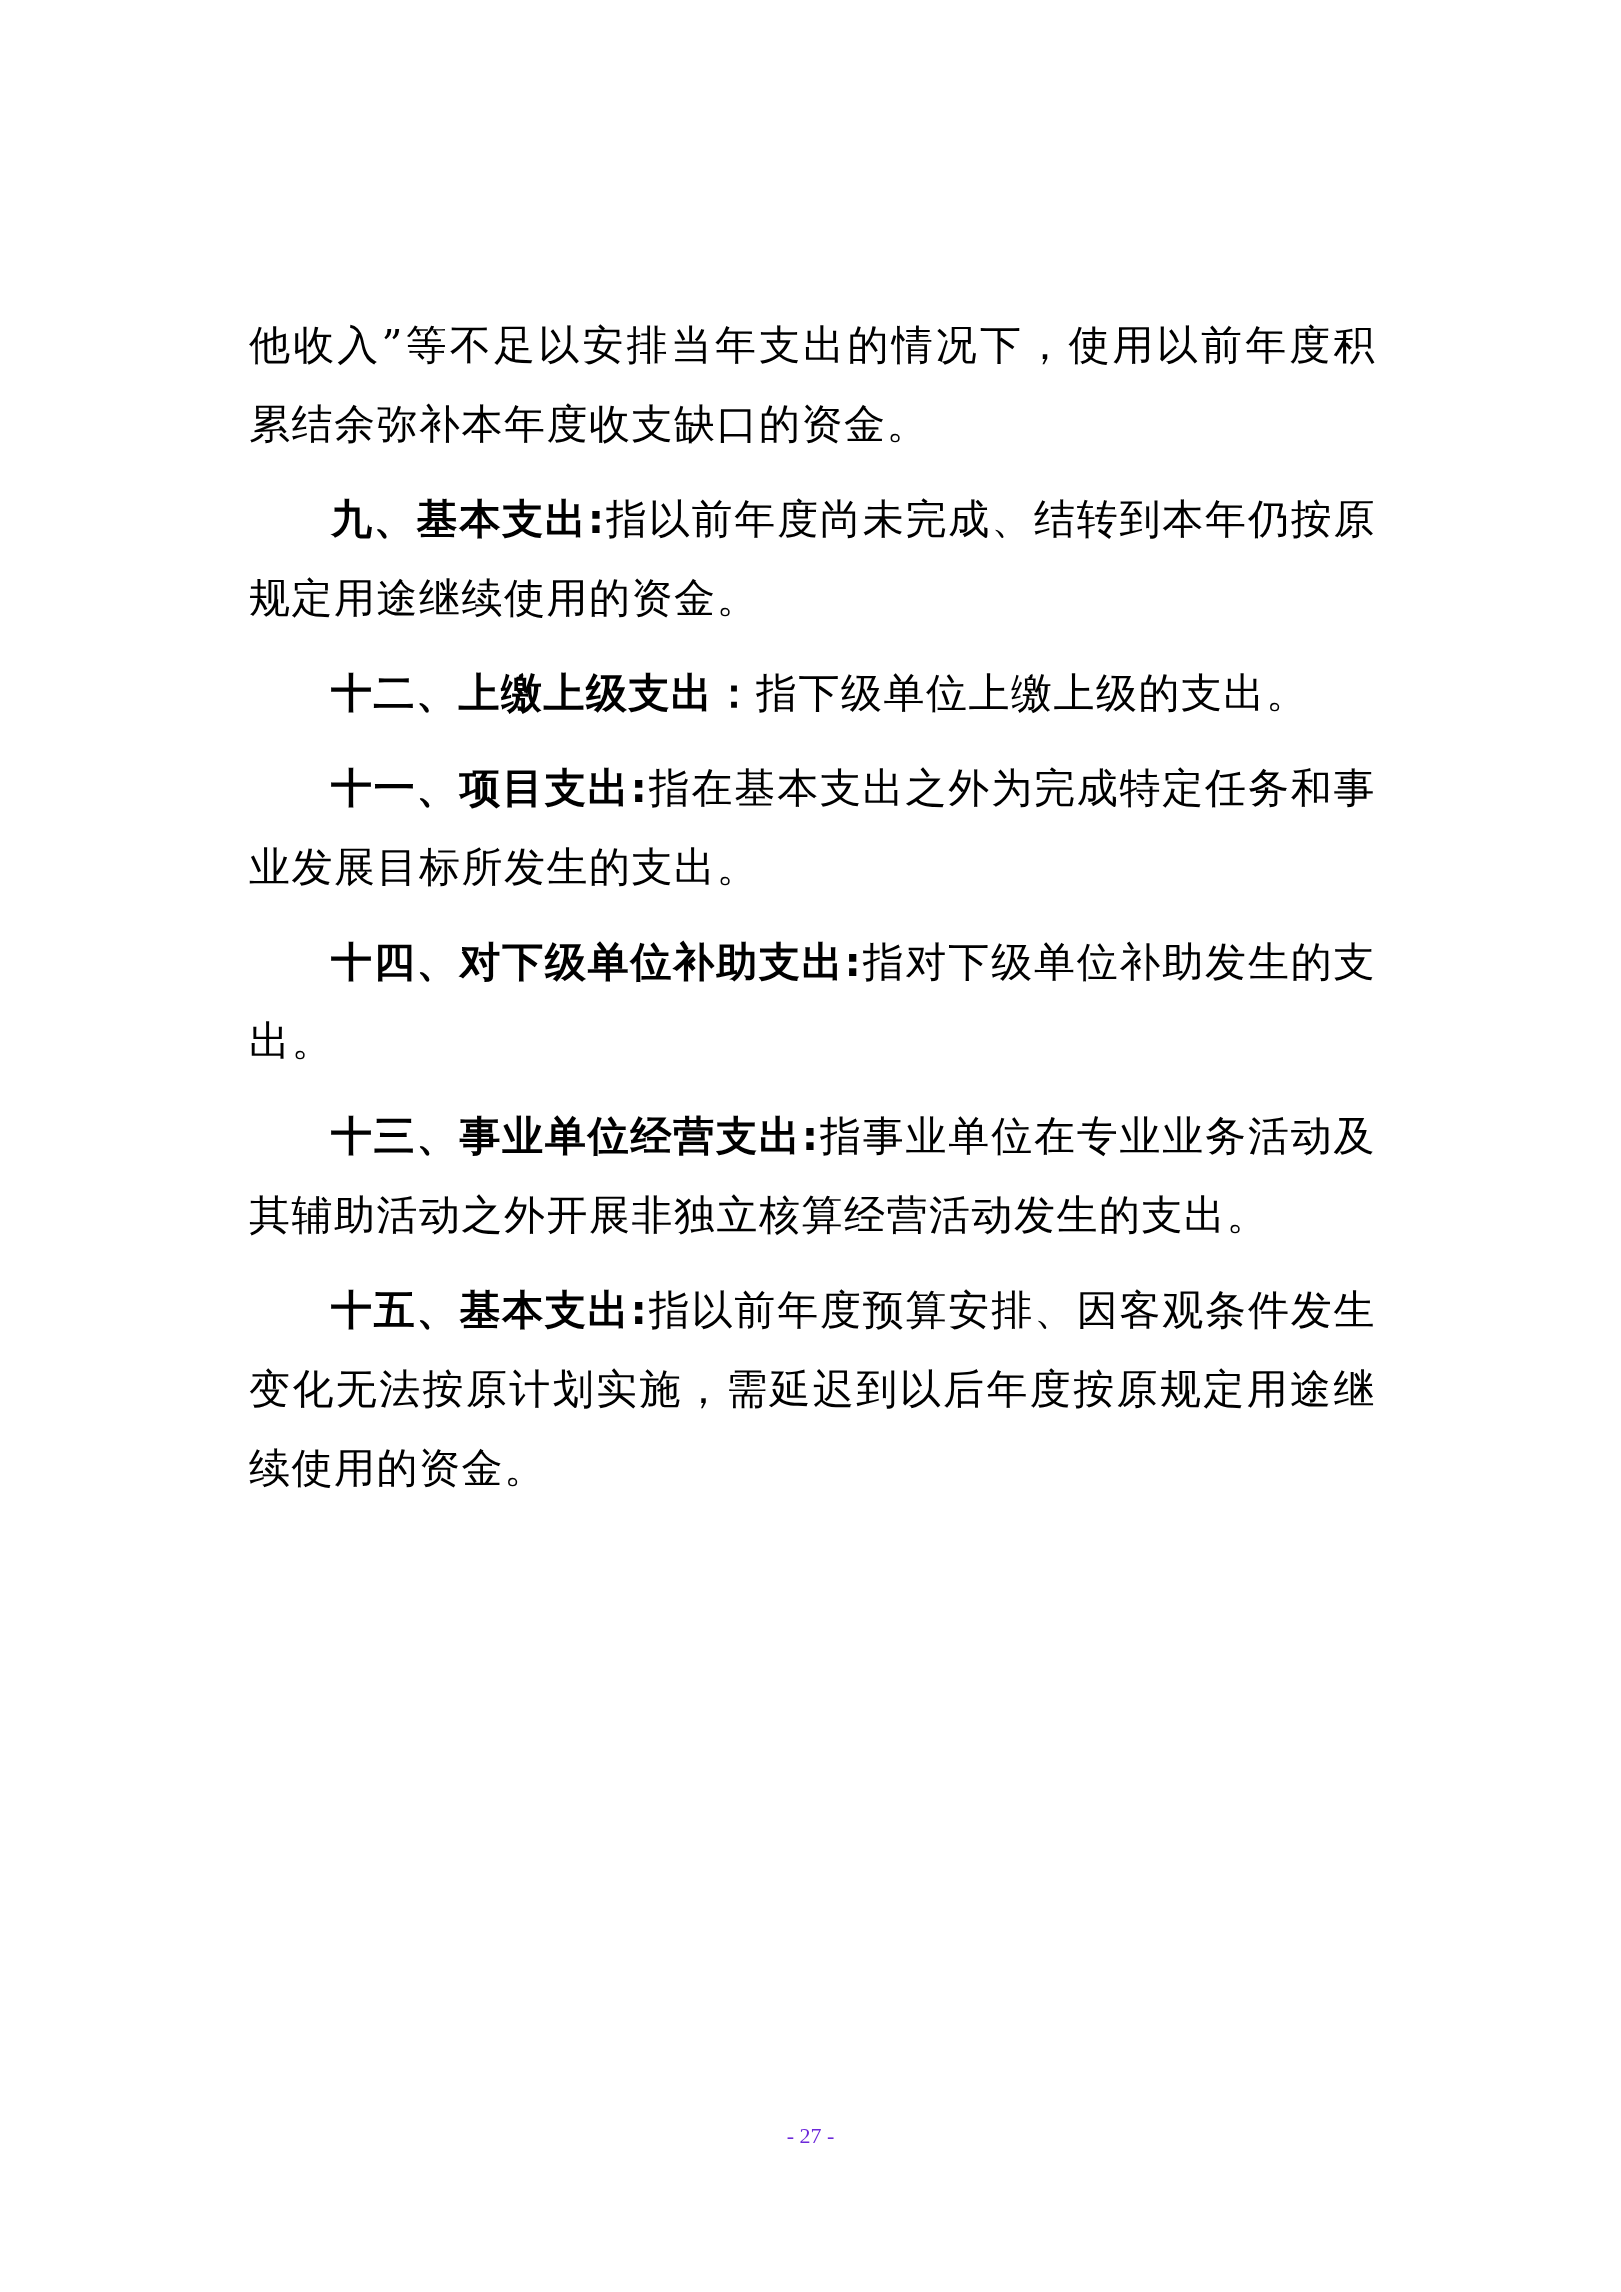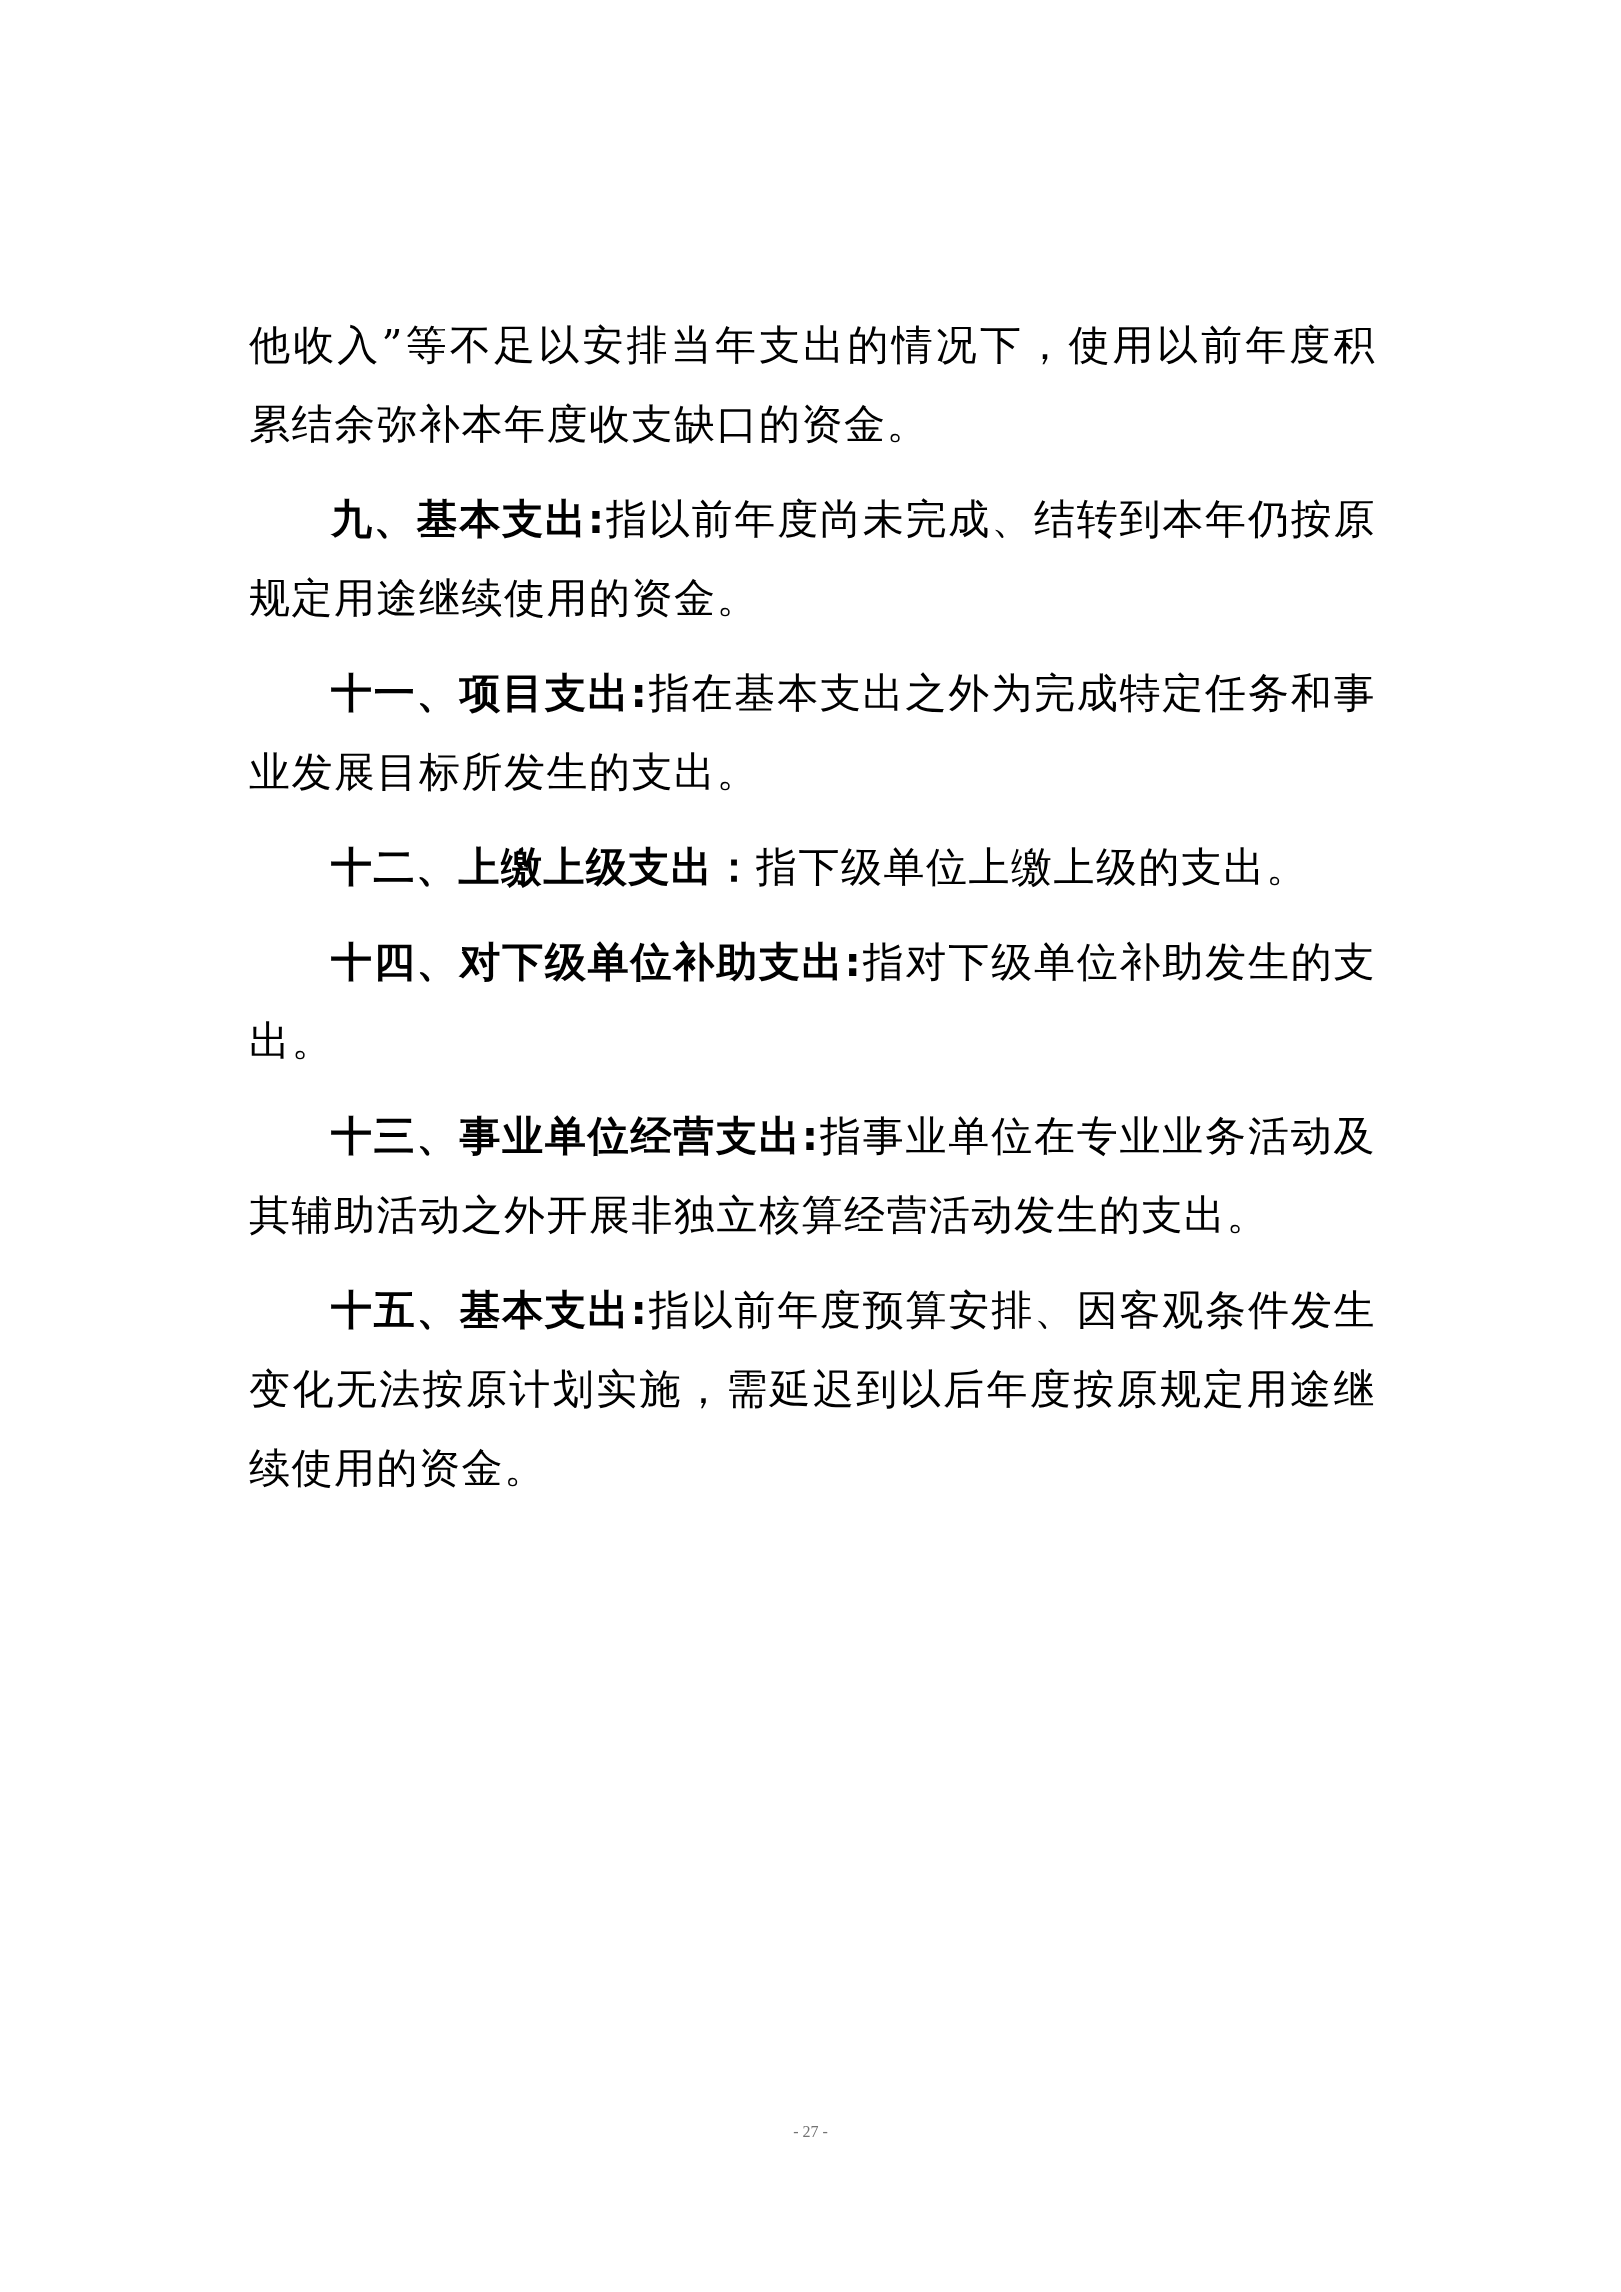--- a/index.html
+++ b/index.html
@@ -45,37 +45,37 @@
     font-family: "DejaVu Sans", "Liberation Sans", sans-serif;
     font-weight: bold;
   }
   .page-number {
     position: absolute;
     left: 0;
     width: 1621px;
     top: 2123px;
     text-align: center;
     font-family: "Liberation Serif", "DejaVu Serif", serif;
-    font-size: 16px;
-    color: #737373;
+    font-size: 22px;
+    color: #6d28d9;
   }
 </style>
 </head>
 <body>
 
 <div class="page">
   <div class="body-text">
     <p class="para noindent"><span>他收入”等不足以安排当年支出的情况下，使用以前年度积累结余弥补本年度收支缺口的资金。</span></p>
 
     <p class="para"><span class="term">九、基本支出:</span><span>指以前年度尚未完成、结转到本年仍按原规定用途继续使用的资金。</span></p>
 
 
+    <p class="para"><span class="term">十二、上缴上级支出：</span><span>指下级单位上缴上级的支出。</span></p>
+
     <p class="para"><span class="term">十一、项目支出:</span><span>指在基本支出之外为完成特定任务和事业发展目标所发生的支出。</span></p>
-
-    <p class="para"><span class="term">十二、上缴上级支出：</span><span>指下级单位上缴上级的支出。</span></p>
 
     <p class="para"><span class="term">十四、对下级单位补助支出:</span><span>指对下级单位补助发生的支出。</span></p>
 
     <p class="para"><span class="term">十三、事业单位经营支出:</span><span>指事业单位在专业业务活动及其辅助活动之外开展非独立核算经营活动发生的支出。</span></p>
 
     <p class="para"><span class="term">十五、基本支出:</span><span>指以前年度预算安排、因客观条件发生变化无法按原计划实施，需延迟到以后年度按原规定用途继续使用的资金。</span></p>
 
   </div>
 
   <div class="page-number">- 27 -</div>

